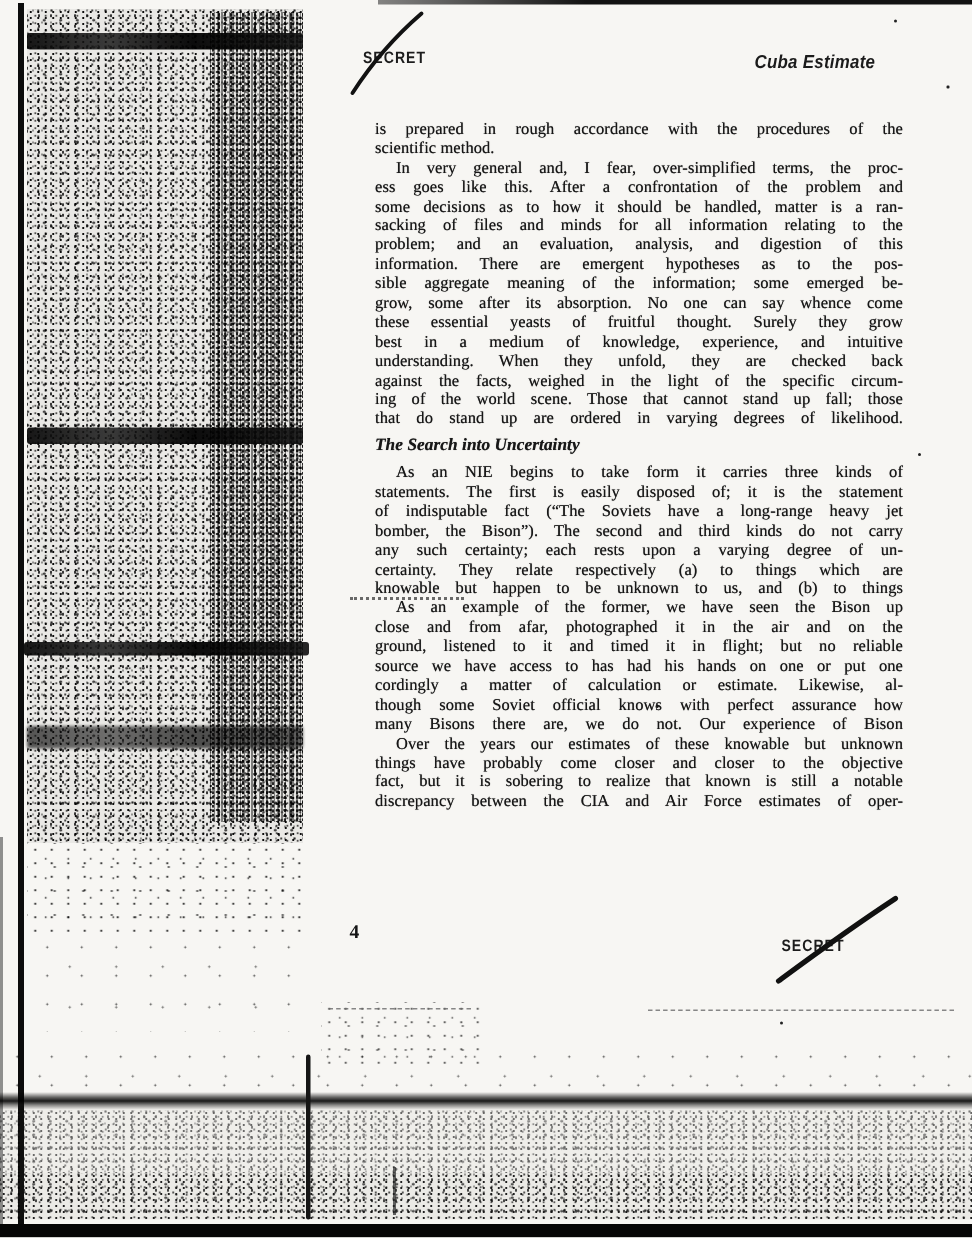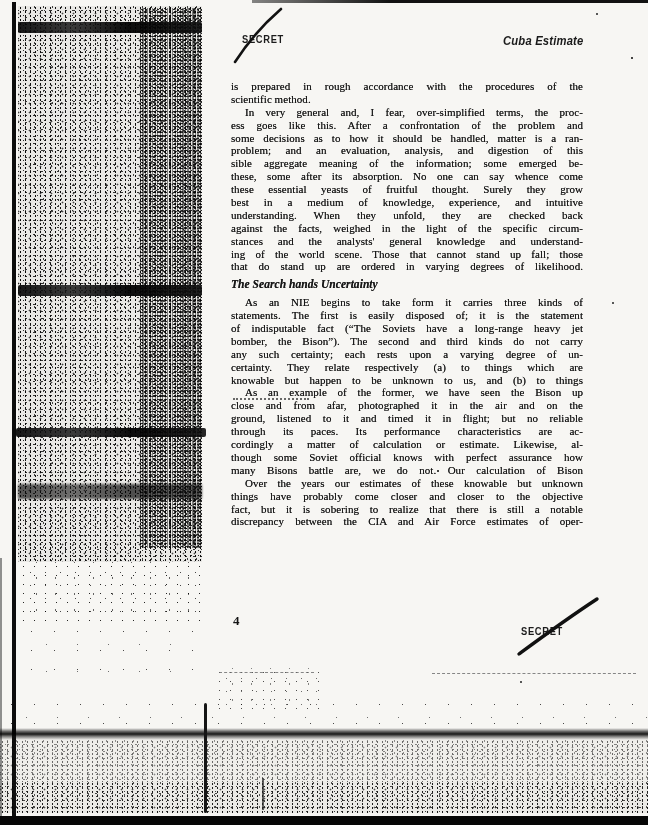--- a/index.html
+++ b/index.html
@@ -65,21 +65,21 @@
   .running-title{
     position:absolute;font-family:"Liberation Sans",sans-serif;font-style:italic;
     font-size:12.5px;font-weight:600;color:#1b1b1b;letter-spacing:.2px;
     transform:scaleX(.9);transform-origin:left center;white-space:nowrap;
   }
   .page-num{
     position:absolute;font-family:"Liberation Serif",serif;
     font-size:13px;font-weight:700;color:#141414;
   }
   .body-block{
-    position:absolute;left:231px;top:80px;width:352px;
+    position:absolute;left:250px;top:80px;width:352px;
     color:#171717;font-size:11px;letter-spacing:.05px;
     text-shadow:0 0 .45px rgba(10,10,10,.75);
   }
   .bline{
     height:12.9px;line-height:12.9px;
     text-align:justify;text-align-last:justify;
     overflow:visible;white-space:nowrap;
   }
   .bline.last{text-align-last:left;white-space:normal;}
   .bline.ind{text-indent:14px;}
@@ -130,48 +130,49 @@
     <path d="M 9 58 C 18 44, 33 24, 55 5" stroke="#121212" stroke-width="2.6" fill="none" stroke-linecap="round"></path>
   </svg>
   <div class="running-title" style="left:503px;top:34px;">Cuba Estimate</div>
 
   <div class="body-block">
       <div class="bline">is prepared in rough accordance with the procedures of the</div>
       <div class="bline last">scientific method.</div>
       <div class="bline ind">In very general and, I fear, over-simplified terms, the proc-</div>
       <div class="bline">ess goes like this.  After a confrontation of the problem and</div>
       <div class="bline">some decisions as to how it should be handled, matter is a ran-</div>
+      <div class="bline">sacking of files and minds for all information relating to the</div>
       <div class="bline">problem; and an evaluation, analysis, and digestion of this</div>
+      <div class="bline">information.  There are emergent hypotheses as to the pos-</div>
       <div class="bline">sible aggregate meaning of the information; some emerged be-</div>
-      <div class="bline">these, some after its absorption.  No one can say whence come</div>
+      <div class="bline">grow, some after its absorption.  No one can say whence come</div>
       <div class="bline">these essential yeasts of fruitful thought.  Surely they grow</div>
       <div class="bline">best in a medium of knowledge, experience, and intuitive</div>
       <div class="bline">understanding.  When they unfold, they are checked back</div>
       <div class="bline">against the facts, weighed in the light of the specific circum-</div>
-      <div class="bline">stances and the analysts' general knowledge and understand-</div>
       <div class="bline">ing of the world scene.  Those that cannot stand up fall; those</div>
       <div class="bline">that do stand up are ordered in varying degrees of likelihood.</div>
-      <div class="bheading">The Search hands Uncertainty</div>
+      <div class="bheading">The Search into Uncertainty</div>
       <div class="bline ind">As an NIE begins to take form it carries three kinds of</div>
       <div class="bline">statements.  The first is easily disposed of; it is the statement</div>
       <div class="bline">of indisputable fact (“The Soviets have a long-range heavy jet</div>
       <div class="bline">bomber, the Bison”).  The second and third kinds do not carry</div>
       <div class="bline">any such certainty; each rests upon a varying degree of un-</div>
       <div class="bline">certainty.  They relate respectively (a) to things which are</div>
       <div class="bline">knowable but happen to be unknown to us, and (b) to things</div>
       <div class="bline ind">As an example of the former, we have seen the Bison up</div>
       <div class="bline">close and from afar, photographed it in the air and on the</div>
       <div class="bline">ground, listened to it and timed it in flight; but no reliable</div>
-      <div class="bline">through its paces.  Its performance characteristics are ac-</div>
+      <div class="bline">source we have access to has had his hands on one or put one</div>
       <div class="bline">cordingly a matter of calculation or estimate.  Likewise, al-</div>
       <div class="bline">though some Soviet official knows with perfect assurance how</div>
-      <div class="bline">many Bisons battle are, we do not.  Our calculation of Bison</div>
+      <div class="bline">many Bisons there are, we do not.  Our experience of Bison</div>
       <div class="bline ind">Over the years our estimates of these knowable but unknown</div>
       <div class="bline">things have probably come closer and closer to the objective</div>
-      <div class="bline">fact, but it is sobering to realize that there is still a notable</div>
+      <div class="bline">fact, but it is sobering to realize that known is still a notable</div>
       <div class="bline">discrepancy between the CIA and Air Force estimates of oper-</div>
     </div>
 
   <div class="abs" style="left:233px;top:396px;width:76px;height:2px;border-bottom:2px dotted #3a3a3a;opacity:.75;"></div>
 
   <div class="page-num" style="left:233px;top:613px;">4</div>
   <div class="stamp" style="left:521px;top:625px;">SECRET</div>
   <svg class="slash" style="left:510px;top:592px;" width="95" height="70" viewBox="0 0 95 70">
     <path d="M 9 62 C 28 48, 55 28, 87 7" stroke="#111111" stroke-width="3.4" fill="none" stroke-linecap="round"></path>
   </svg>

